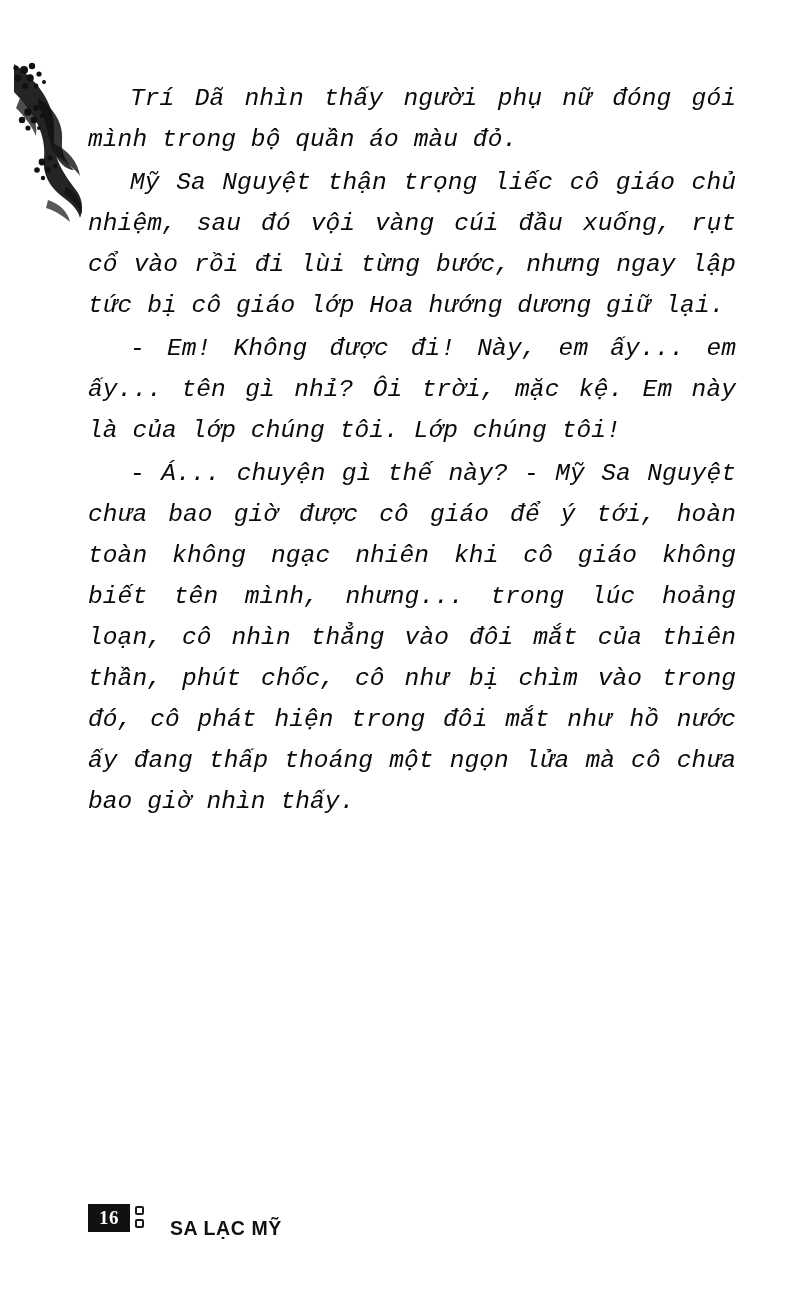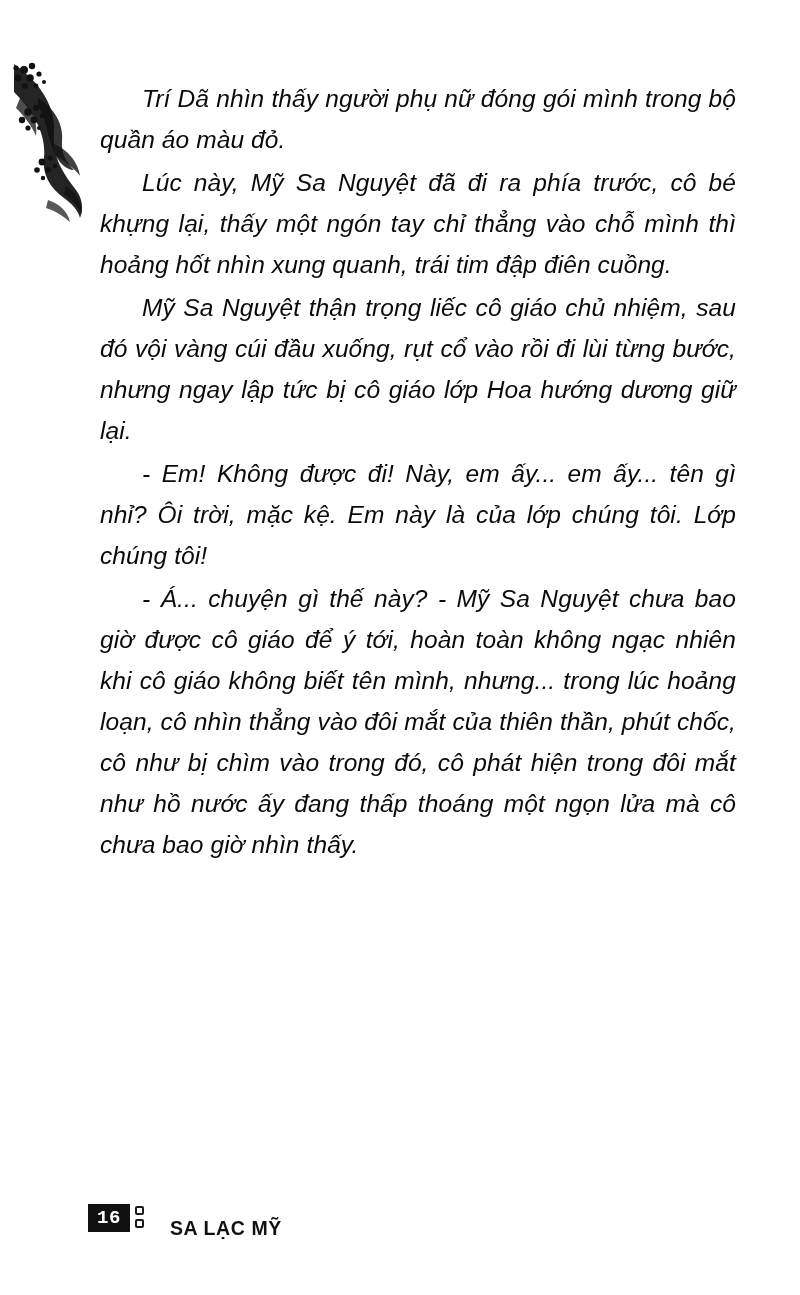--- a/index.html
+++ b/index.html
@@ -32,46 +32,46 @@
   }
 
   .content {
     position: absolute;
     left: 88px;
     top: 78px;
     width: 648px;
   }
 
   .para {
-    font-family: Liberation Sans, sans-serif;
+    font-family: Liberation Mono, monospace;
     font-style: italic;
     font-size: 24.5px;
     line-height: 41px;
     text-align: justify;
     text-justify: inter-word;
-    margin: 0 0 2px 12px;
+    margin: 0 0 2px 0;
     text-indent: 42px;
     letter-spacing: 0.1px;
     color: #0a0a0a;
   }
   .para:last-child { margin-bottom: 0; }
 
   
   .footer {
     position: absolute;
     left: 88px;
     bottom: 62px;
     display: flex;
     align-items: center;
     height: 30px;
   }
   .page-num {
     background: #111111;
     color: #ffffff;
-    font-family: Liberation Mono, monospace;
+    font-family: Liberation Serif, serif;
     font-weight: bold;
     font-size: 19px;
     line-height: 28px;
     height: 28px;
     min-width: 30px;
     padding: 0 6px;
     text-align: center;
     letter-spacing: 0.5px;
   }
   .footer-deco {
@@ -146,21 +146,20 @@
         <path d="M46 86 C 60 92, 70 104, 72 118 C 66 110, 58 104, 48 98 Z" opacity="0.8"></path>
         <path d="M58 128 C 68 134, 74 144, 74 156 C 70 148, 64 142, 56 136 Z" opacity="0.8"></path>
         <path d="M12 40 C 24 50, 30 64, 28 78 C 24 68, 16 58, 8 50 Z" opacity="0.75"></path>
         <path d="M40 142 C 52 146, 60 154, 62 164 C 55 158, 46 152, 38 150 Z" opacity="0.7"></path>
       </g>
     </svg>
   </div>
 
   <div class="content">
     <p class="para">Trí Dã nhìn thấy người phụ nữ đóng gói mình trong bộ quần áo màu đỏ.</p>
-    <p class="para">Lúc này, Mỹ Sa Nguyệt đã đi ra phía trước, cô bé khựng lại, thấy một ngón tay chỉ thẳng vào chỗ mình thì hoảng hốt nhìn xung quanh, trái tim đập điên cuồng.</p>
     <p class="para">Mỹ Sa Nguyệt thận trọng liếc cô giáo chủ nhiệm, sau đó vội vàng cúi đầu xuống, rụt cổ vào rồi đi lùi từng bước, nhưng ngay lập tức bị cô giáo lớp Hoa hướng dương giữ lại.</p>
     <p class="para">- Em! Không được đi! Này, em ấy... em ấy... tên gì nhỉ? Ôi trời, mặc kệ. Em này là của lớp chúng tôi. Lớp chúng tôi!</p>
     <p class="para">- Á... chuyện gì thế này? - Mỹ Sa Nguyệt chưa bao giờ được cô giáo để ý tới, hoàn toàn không ngạc nhiên khi cô giáo không biết tên mình, nhưng... trong lúc hoảng loạn, cô nhìn thẳng vào đôi mắt của thiên thần, phút chốc, cô như bị chìm vào trong đó, cô phát hiện trong đôi mắt như hồ nước ấy đang thấp thoáng một ngọn lửa mà cô chưa bao giờ nhìn thấy.</p>
   </div>
 
   <div class="footer">
     <div class="page-num">16</div>
     <div class="footer-deco">
       <i class="t"></i>
         <i class="b"></i>

